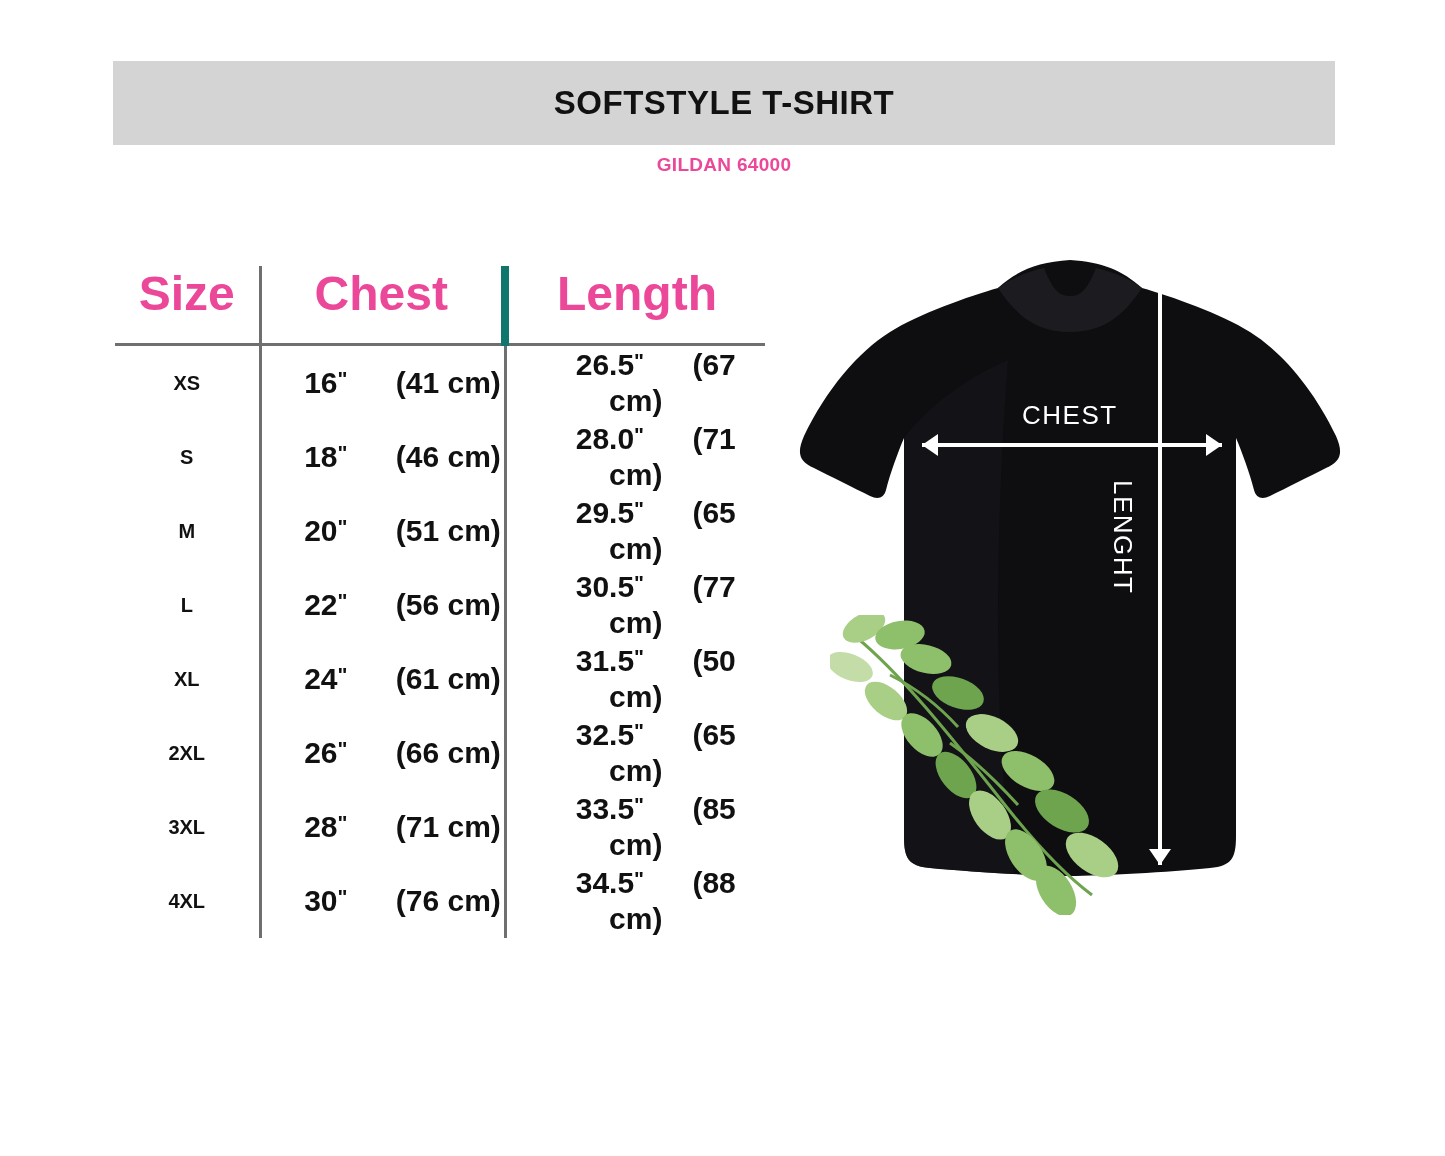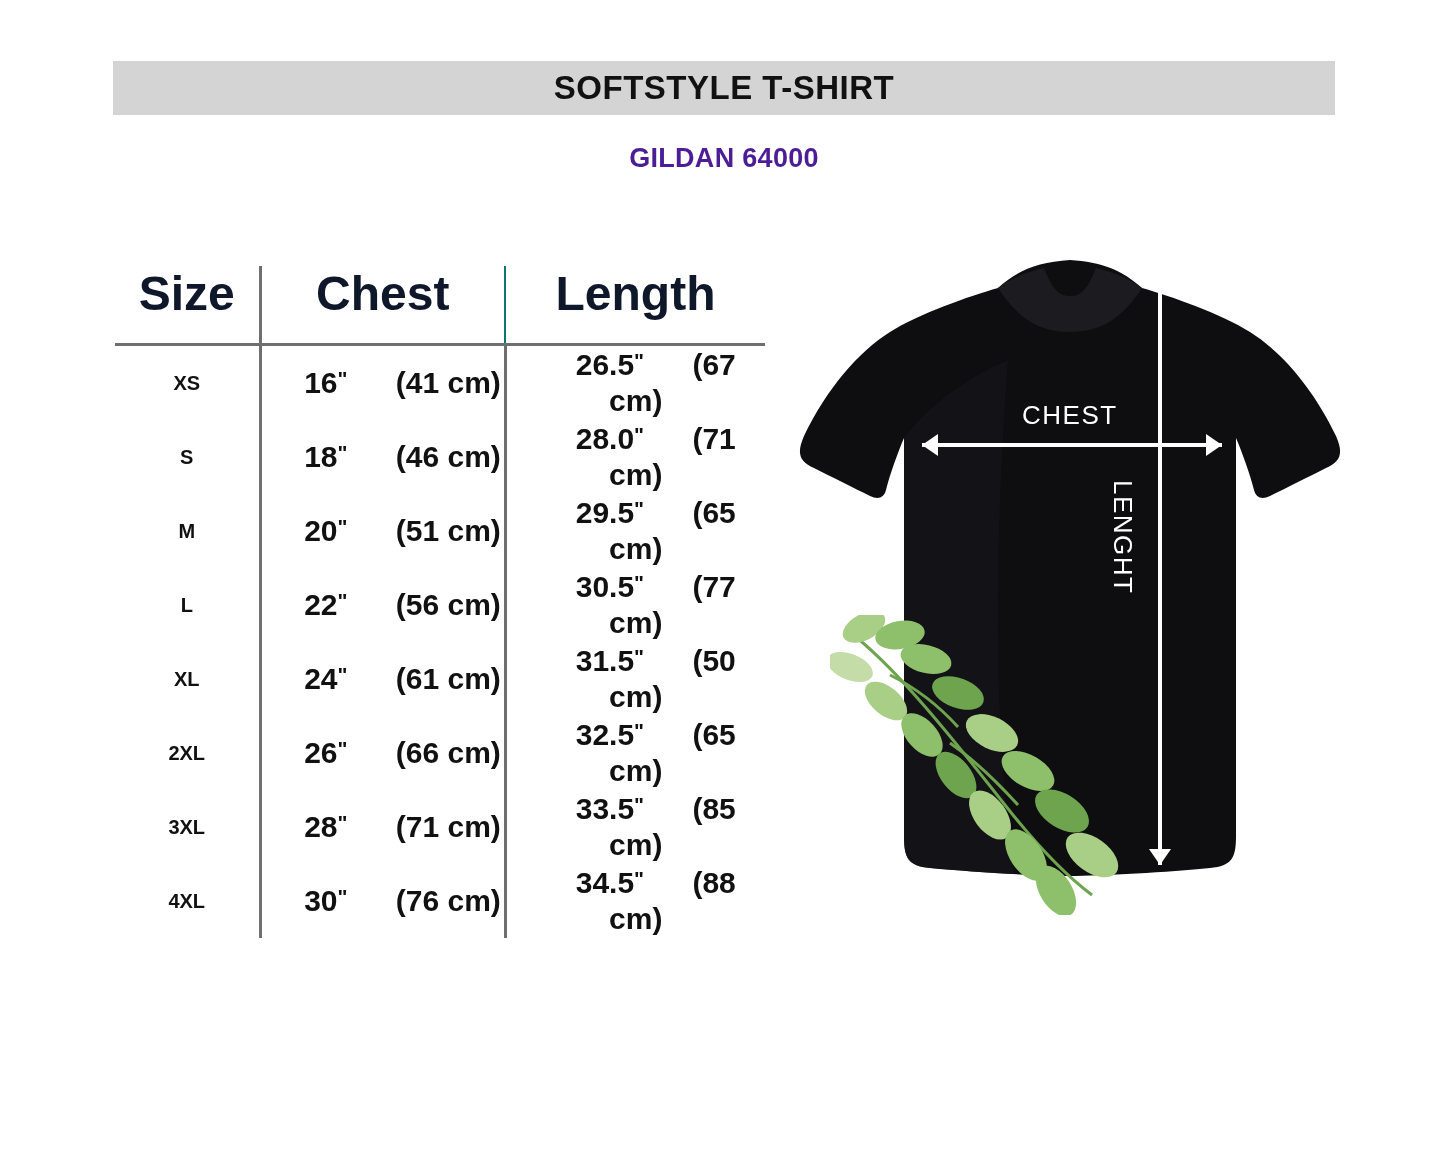--- a/index.html
+++ b/index.html
@@ -15,43 +15,43 @@
     position: relative;
     overflow: hidden;
   }
 
   
   #title-band {
     position: absolute;
     left: 113px;
     top: 61px;
     width: 1222px;
-    height: 54px;
+    height: 84px;
     background: #d4d4d4;
     display: flex;
     align-items: center;
     justify-content: center;
   }
   #title-band .title-text {
     font-size: 33px;
     font-weight: bold;
     letter-spacing: 0.5px;
     color: #111;
     text-align: center;
   }
   #subtitle {
     position: absolute;
     left: 113px;
-    top: 143px;
+    top: 154px;
     width: 1222px;
     text-align: center;
-    font-size: 27px;
+    font-size: 19px;
     font-weight: bold;
     letter-spacing: 0.3px;
-    color: #4c1d95;
+    color: #ec4899;
   }
 
   
   #size-table {
     position: absolute;
     left: 115px;
     top: 266px;
     width: 650px;
   }
   table.sizes {
@@ -61,26 +61,26 @@
   }
   table.sizes col.c-size { width: 145px; }
   table.sizes col.c-chest { width: 245px; }
   table.sizes col.c-length { width: 260px; }
 
   table.sizes th {
     font-size: 48px;
     font-weight: bold;
     padding: 0 0 22px 0;
     text-align: center;
-    color: #0f172a;
+    color: #ec4899;
     border-bottom: 3px solid #6f6f6f;
   }
   table.sizes th.th-size { text-align: center; }
   table.sizes th.th-chest { border-left: 3px solid #6f6f6f; }
-  table.sizes th.th-length { border-left: 2px solid #0f766e; }
+  table.sizes th.th-length { border-left: 8px solid #0f766e; }
 
   table.sizes td {
     font-size: 31px;
     font-weight: bold;
     text-align: center;
     height: 71px;
     vertical-align: middle;
     color: #111;
   }
   table.sizes td.td-chest,

